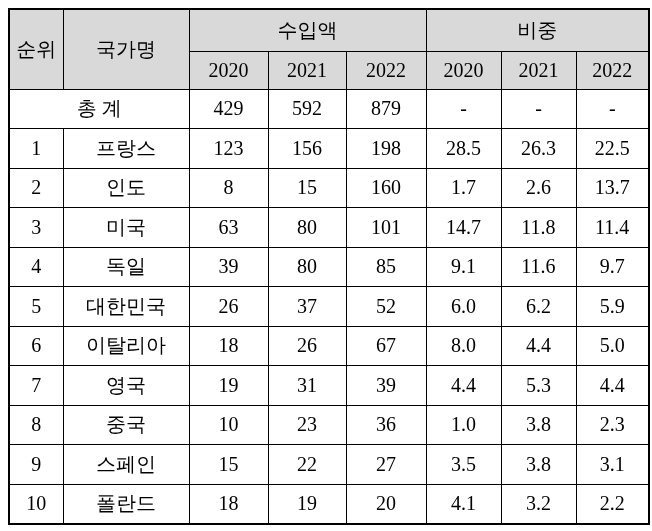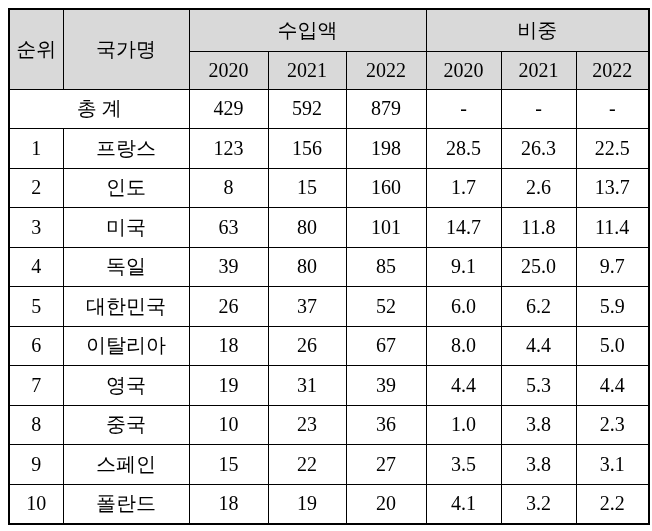--- a/index.html
+++ b/index.html
@@ -110,21 +110,21 @@
         <td>11.8</td>
         <td>11.4</td>
       </tr>
       <tr>
         <td>4</td>
         <td>독일</td>
         <td>39</td>
         <td>80</td>
         <td>85</td>
         <td>9.1</td>
-        <td>25.0</td>
+        <td>11.6</td>
         <td>9.7</td>
       </tr>
       <tr>
         <td>5</td>
         <td>대한민국</td>
         <td>26</td>
         <td>37</td>
         <td>52</td>
         <td>6.0</td>
         <td>6.2</td>

